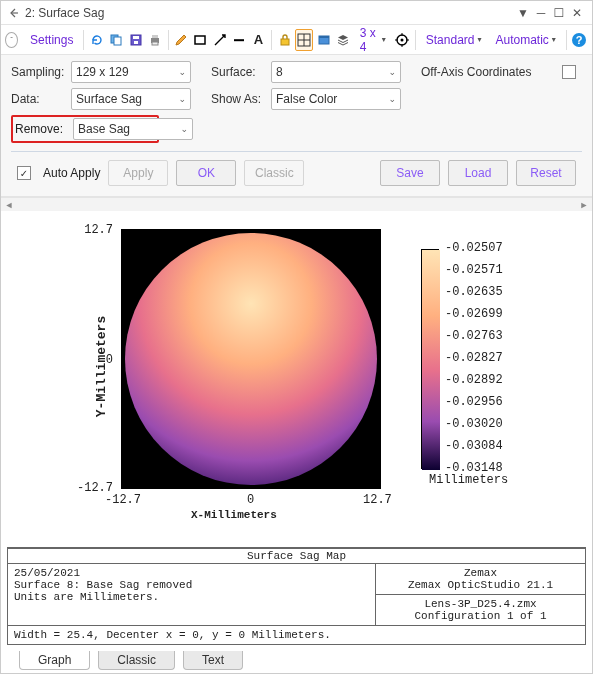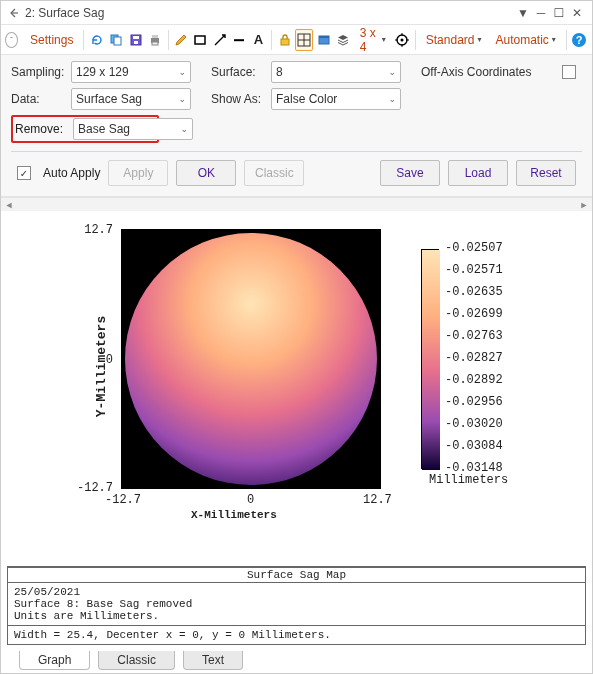--- a/index.html
+++ b/index.html
@@ -5,32 +5,32 @@
   * { box-sizing: border-box; }
   html, body { margin:0; padding:0; font-family: "Segoe UI", Arial, sans-serif; font-size:12px; color:#222; }
   .window { width:593px; height:674px; background:#fff; border:1px solid #ccc; position:relative; display:flex; flex-direction:column;}
   .titlebar { height:24px; background:#fff; border-bottom:1px solid #e4e4e4; display:flex; align-items:center; padding:0 6px;}
   .titlebar .back { width:14px;height:14px; display:inline-flex;align-items:center;justify-content:center;color:#666;margin-right:4px;}
   .titlebar .title { flex:1; font-size:12px; color:#444;}
   .titlebar .winbtn { width:18px; text-align:center; color:#555; font-size:12px;}
   .toolbar { height:30px; background:#fff; border-bottom:1px solid #e4e4e4; display:flex; align-items:center; padding:0 4px; gap:2px;}
   .toolbar .tbtn { width:22px; height:22px; display:inline-flex;align-items:center;justify-content:center; border-radius:2px;}
   .toolbar .sep{ width:1px;height:20px;background:#ddd; margin:0 2px;}
-  .toolbar .textbtn{ padding:0 6px; height:22px; display:inline-flex;align-items:center;font-size:12px;color:#c2410c;}
+  .toolbar .textbtn{ padding:0 6px; height:22px; display:inline-flex;align-items:center;font-size:12px;color:#6d28d9;}
   .toolbar .dd::after{content:"▾"; font-size:8px; margin-left:3px;color:#555;}
   .expand-circle{width:16px;height:16px;border:1px solid #aaa;border-radius:50%;display:inline-flex;align-items:center;justify-content:center;font-size:8px;color:#666;margin-right:4px;}
   .settings-panel{ background:#f7f7f7; padding:6px 10px 4px 10px; border-bottom:1px solid #e4e4e4;}
   .form-grid{ display:grid; grid-template-columns: 60px 120px 20px 60px 130px 20px auto 20px; row-gap:5px; align-items:center;}
   .form-grid label{font-size:12px;color:#333;}
   .combo{ height:22px; background:#fff; border:1px solid #b9b9b9; border-radius:2px; display:flex; align-items:center; padding:0 4px; justify-content:space-between; font-size:12px; color:#333;}
   .combo .caret{font-size:9px;color:#666;}
   .hl-row{ border:2px solid #d22; border-radius:2px; padding:1px 2px; display:grid; grid-template-columns:56px 120px; align-items:center; width:148px; gap:2px;}
   .btnrow{ display:flex; align-items:center; gap:8px; padding:8px 6px 6px 6px;}
   .check{ width:14px;height:14px;border:1px solid #888;background:#fff; display:inline-flex;align-items:center;justify-content:center;font-size:10px;color:#333;margin-right:4px;}
-  .btn{ min-width:60px;height:26px; border:1px solid #bdbdbd; background:#f1f1f1; color:#4c1d95; border-radius:2px; font-size:12px; display:inline-flex;align-items:center;justify-content:center;}
+  .btn{ min-width:60px;height:26px; border:1px solid #bdbdbd; background:#f1f1f1; color:#8b5cf6; border-radius:2px; font-size:12px; display:inline-flex;align-items:center;justify-content:center;}
   .btn.disabled{ color:#aaa; background:#f6f6f6; border-color:#d6d6d6;}
   .rightbtns{ margin-left:auto; display:flex; gap:8px;}
   .scrollbar{ height:14px; background:#f3f3f3; border-top:1px solid #e4e4e4; position:relative;}
   .scrollbar .arrow{position:absolute; top:0; width:16px;height:14px;display:flex;align-items:center;justify-content:center;font-size:9px;color:#888;}
   .plot-area{ flex:1; background:#fff; position:relative; overflow:hidden;}
   .chart-box{ position:absolute; left:120px; top:18px; width:260px; height:260px; background:#000;}
   .y-ticks{position:absolute;left:80px;top:18px;height:260px;width:36px;}
   .y-ticks div{position:absolute;right:4px;font-family:"Courier New",monospace;font-size:12px;}
   .x-ticks{position:absolute;left:120px;top:282px;width:260px;height:16px;}
   .x-ticks div{position:absolute;font-family:"Courier New",monospace;font-size:12px;}
@@ -292,20 +292,30 @@
     <div class="cbar-unit">Millimeters</div>
 
     <div class="info-panel" style="position:absolute;left:0;right:0;bottom:28px;">
       <div class="info-title">Surface Sag Map</div>
       <div class="info-cols">
         <div class="info-left">
           <div>25/05/2021</div>
           <div>Surface 8: Base Sag removed</div>
           <div>Units are Millimeters.</div>
         </div>
+        <div class="info-right">
+          <div class="info-right-top">
+            <div>Zemax</div>
+            <div>Zemax OpticStudio 21.1</div>
+          </div>
+          <div class="info-right-bot">
+            <div>Lens-3P_D25.4.zmx</div>
+            <div>Configuration 1 of 1</div>
+          </div>
+        </div>
       </div>
       <div class="info-bottom">Width = 25.4, Decenter x = 0, y = 0 Millimeters.</div>
     </div>
 
     <div class="tabs" style="position:absolute;left:0;right:0;bottom:0;">
       <div class="tab active">Graph</div>
       <div class="tab">Classic</div>
       <div class="tab">Text</div>
     </div>
   </div>

